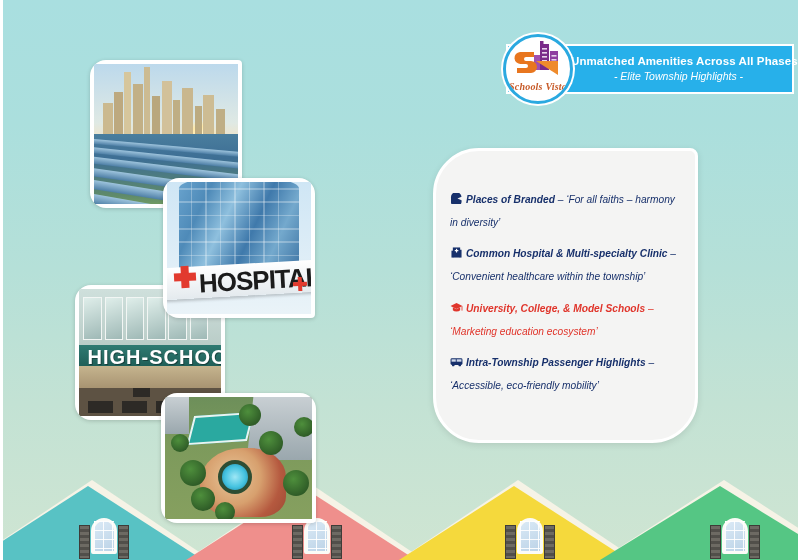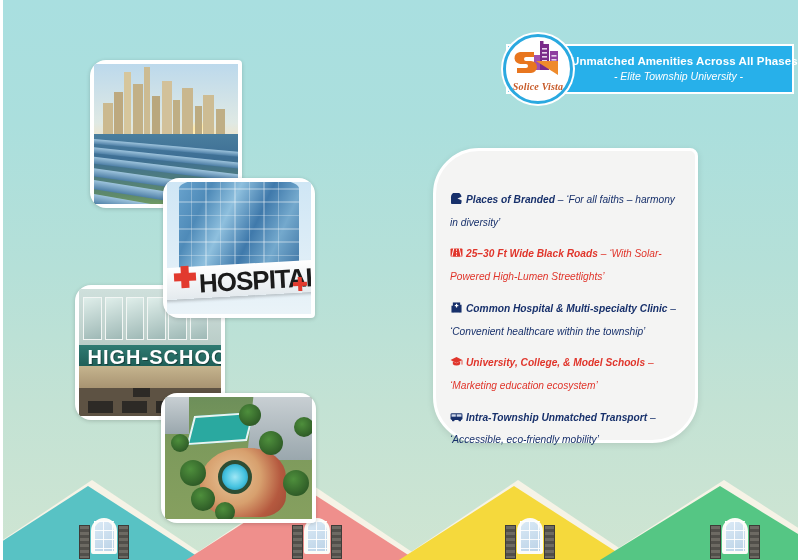--- a/index.html
+++ b/index.html
@@ -315,21 +315,21 @@
       <div class="ridge" style="left:0; border-left:124px solid transparent; border-right:124px solid transparent; border-bottom:80px solid #f6f3e6; z-index:-1;"></div>
       <div class="win" style="left:122px; bottom:6px;">
           <span class="winpane"></span>
         </div>
     </div>
   </div>
 
   <div id="header-banner">
     <div class="banner-text-wrap">
       <div id="banner-title">Unmatched Amenities Across All Phases</div>
-      <div id="banner-sub">-   Elite Township University  -</div>
+      <div id="banner-sub">-   Elite Township Highlights  -</div>
     </div>
   </div>
 
   <div id="logo-badge">
     <div id="logo-inner">
       <svg class="logo-svg" viewBox="0 0 64 46">
 
         <rect x="34" y="5" width="9" height="26" fill="#7a2b8a"></rect>
         <rect x="34" y="2" width="3.5" height="4" fill="#7a2b8a"></rect>
         <rect x="44" y="12" width="8" height="19" fill="#8f3fa0"></rect>
@@ -340,43 +340,34 @@
         <rect x="36" y="17" width="5" height="1.6" fill="#e7d4ec"></rect>
         <rect x="36" y="21" width="5" height="1.6" fill="#e7d4ec"></rect>
         <rect x="45.5" y="16" width="5" height="1.6" fill="#e7d4ec"></rect>
         <rect x="45.5" y="20" width="5" height="1.6" fill="#e7d4ec"></rect>
         <rect x="45.5" y="24" width="5" height="1.6" fill="#e7d4ec"></rect>
 
         <path d="M14 13 h14 v5 h-8 a2 2 0 0 0 0 4 h5 a6 6 0 0 1 0 12 h-14 v-5 h9 a2 2 0 0 0 0 -4 h-5 a6 6 0 0 1 -1 -12 z" fill="#e8761f"></path>
 
         <path d="M30 22 L52 22 L52 36 Z" fill="#ef8b2c"></path>
       </svg>
-      <div id="logo-name">Solice Vista</div>
+      <div id="logo-name">Schools Vista</div>
     </div>
   </div>
 
   <div id="amenities-panel">
 
     <div class="amenity navy">
       <span class="am-line">
         <svg class="am-icon" viewBox="0 0 14 12">
           <path d="M1 11 V5.5 A5.5 5.5 0 0 1 12.5 4 L8 6 L12.5 8 A6 6 0 0 1 1 11 Z" fill="#17306b"></path>
         </svg><span class="am-title">Places of Branded</span><span class="am-dash"> – </span><span class="am-desc">‘For all faiths – harmony in diversity’</span>
       </span>
     </div>
 
-    <div class="amenity red">
-      <span class="am-line">
-        <svg class="am-icon" viewBox="0 0 14 12">
-          <rect x="0.5" y="1.5" width="13" height="9" rx="1" fill="#e0352b"></rect>
-          <path d="M4 1.5 L2 10.5 M10 1.5 L12 10.5" stroke="#ffffff" stroke-width="1.1" fill="none"></path>
-          <path d="M7 2.5 v1.6 M7 5.4 v1.6 M7 8.3 v1.6" stroke="#ffffff" stroke-width="1" fill="none"></path>
-        </svg><span class="am-title">25–30 Ft Wide Black Roads</span><span class="am-dash"> – </span><span class="am-desc">‘With Solar-Powered High-Lumen Streetlights’</span>
-      </span>
-    </div>
 
     <div class="amenity navy">
       <span class="am-line">
         <svg class="am-icon" viewBox="0 0 14 12">
           <rect x="3" y="0.5" width="8" height="11" fill="#17306b"></rect>
           <rect x="1.5" y="4" width="2" height="7.5" fill="#17306b"></rect>
           <rect x="10.5" y="3" width="2" height="8.5" fill="#17306b"></rect>
           <rect x="6.4" y="2" width="1.3" height="4" fill="#ffffff"></rect>
           <rect x="5.1" y="3.3" width="3.9" height="1.3" fill="#ffffff"></rect>
         </svg><span class="am-title">Common Hospital &amp; Multi-specialty Clinic</span><span class="am-dash"> – </span><span class="am-desc">‘Convenient healthcare within the township’</span>
@@ -394,19 +385,19 @@
     </div>
 
     <div class="amenity navy">
       <span class="am-line">
         <svg class="am-icon" viewBox="0 0 14 12">
           <rect x="0.5" y="2.5" width="13" height="7.2" rx="1.6" fill="#17306b"></rect>
           <rect x="1.6" y="3.6" width="4.6" height="2.6" fill="#cfd8ea"></rect>
           <rect x="7.2" y="3.6" width="5.2" height="2.6" fill="#cfd8ea"></rect>
           <circle cx="3.4" cy="10" r="1.3" fill="#17306b"></circle>
           <circle cx="10.6" cy="10" r="1.3" fill="#17306b"></circle>
-        </svg><span class="am-title">Intra-Township Unmatched Transport</span><span class="am-dash"> – </span><span class="am-desc">‘Accessible, eco-friendly mobility’</span>
+        </svg><span class="am-title">Intra-Township Passenger Highlights</span><span class="am-dash"> – </span><span class="am-desc">‘Accessible, eco-friendly mobility’</span>
       </span>
     </div>
 
 
   </div>
 </div>
 
 </body></html>

